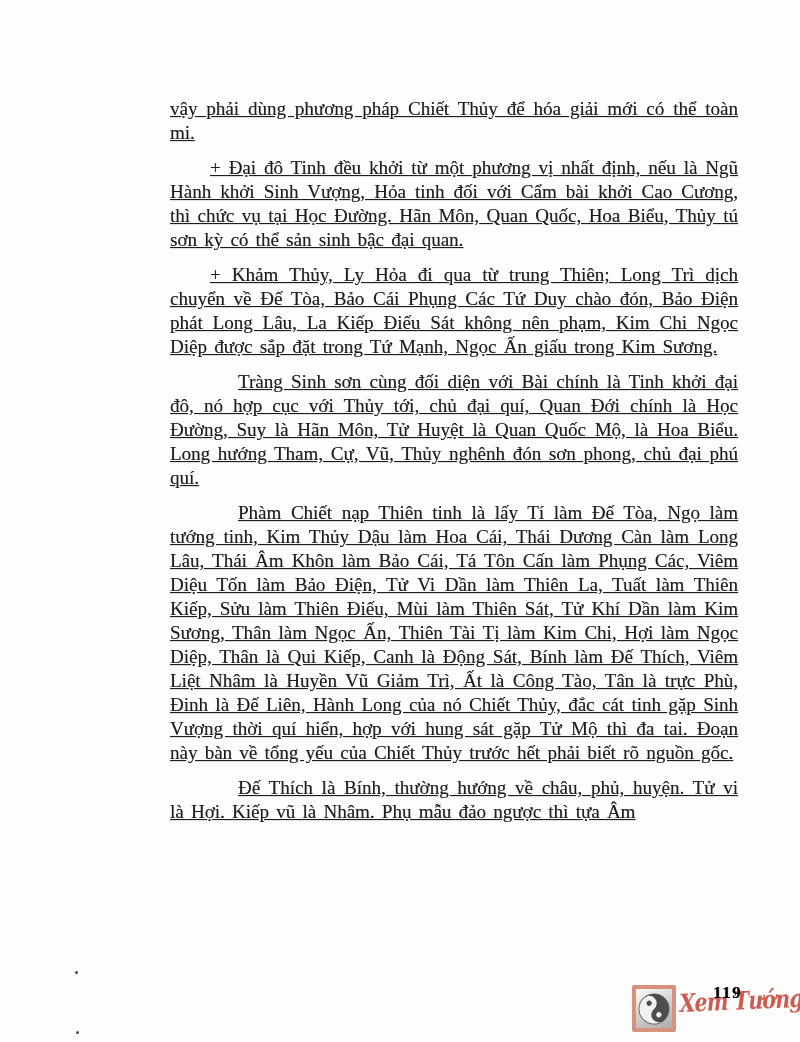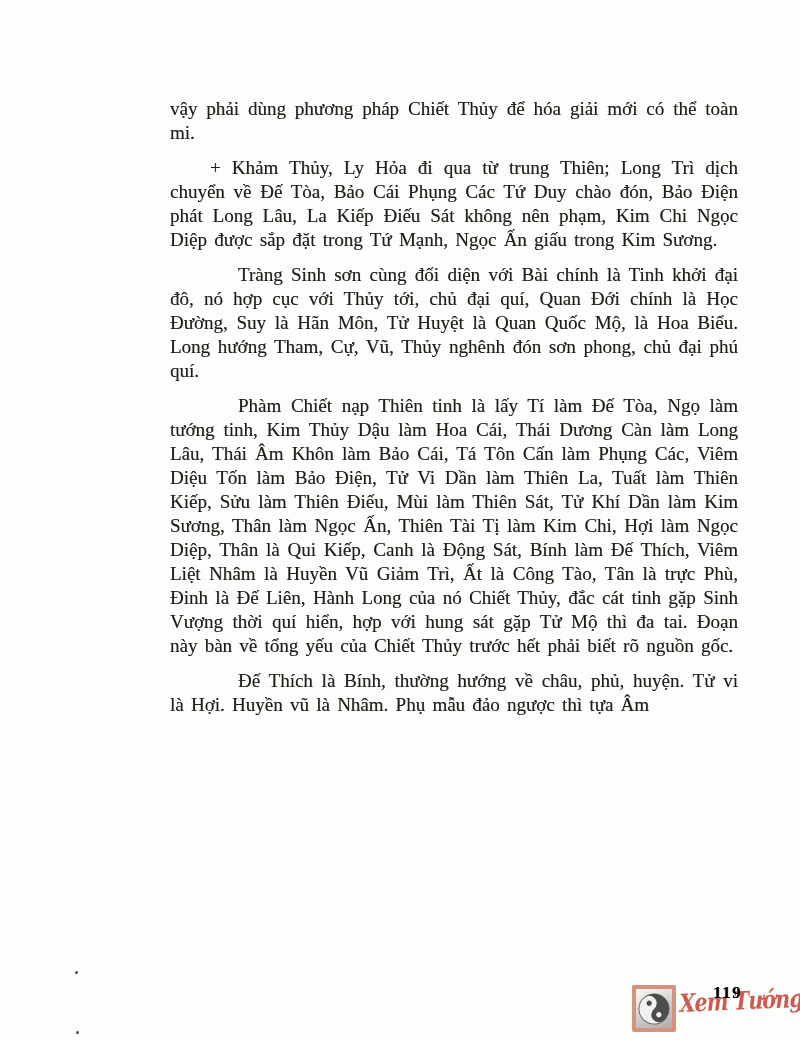--- a/index.html
+++ b/index.html
@@ -25,20 +25,21 @@
     width: 572px;
     color: #1f1d1a;
     font-size: 19px;
     line-height: 24px;
     text-align: justify;
     word-spacing: 2.5px;
   }
   .para {
     margin: 0 4px 11px 0;
     text-shadow: 0.3px 0.3px 0.4px rgba(25,25,25,0.45);
+    text-decoration: underline;
   }
   .para:last-child { margin-bottom: 0; }
   .indent-plus { text-indent: 40px; }
   .indent-wide { text-indent: 68px; }
 
   .speck {
     position: absolute;
     width: 3px;
     height: 3px;
     background: #4c4c4c;
@@ -96,24 +97,25 @@
     text-shadow: 0.4px 0.4px 0 rgba(0,0,0,0.6);
   }
 </style>
 </head>
 <body>
 
 <div class="page">
 
   <main class="text-block">
     <p class="para">vậy phải dùng phương pháp Chiết Thủy để hóa giải mới có thể toàn mi.</p>
+    <p class="para indent-plus">+ Đại đô Tinh đều khởi từ một phương vị nhất định, nếu là Ngũ Hành khởi Sinh Vượng, Hỏa tinh đối với Cẩm bài khởi Cao Cương, thì chức vụ tại Học Đường. Hãn Môn, Quan Quốc, Hoa Biểu, Thủy tú sơn kỳ có thể sản sinh bậc đại quan.</p>
     <p class="para indent-plus">+ Khảm Thủy, Ly Hỏa đi qua từ trung Thiên; Long Trì dịch chuyển về Đế Tòa, Bảo Cái Phụng Các Tứ Duy chào đón, Bảo Điện phát Long Lâu, La Kiếp Điếu Sát không nên phạm, Kim Chi Ngọc Diệp được sắp đặt trong Tứ Mạnh, Ngọc Ấn giấu trong Kim Sương.</p>
     <p class="para indent-wide">Tràng Sinh sơn cùng đối diện với Bài chính là Tinh khởi đại đô, nó hợp cục với Thủy tới, chủ đại quí, Quan Đới chính là Học Đường, Suy là Hãn Môn, Tử Huyệt là Quan Quốc Mộ, là Hoa Biểu. Long hướng Tham, Cự, Vũ, Thủy nghênh đón sơn phong, chủ đại phú quí.</p>
     <p class="para indent-wide">Phàm Chiết nạp Thiên tinh là lấy Tí làm Đế Tòa, Ngọ làm tướng tinh, Kim Thủy Dậu làm Hoa Cái, Thái Dương Càn làm Long Lâu, Thái Âm Khôn làm Bảo Cái, Tá Tôn Cấn làm Phụng Các, Viêm Diệu Tốn làm Bảo Điện, Tử Vi Dần làm Thiên La, Tuất làm Thiên Kiếp, Sửu làm Thiên Điếu, Mùi làm Thiên Sát, Tử Khí Dần làm Kim Sương, Thân làm Ngọc Ấn, Thiên Tài Tị làm Kim Chi, Hợi làm Ngọc Diệp, Thân là Qui Kiếp, Canh là Động Sát, Bính làm Đế Thích, Viêm Liệt Nhâm là Huyền Vũ Giảm Trì, Ất là Công Tào, Tân là trực Phù, Đinh là Đế Liên, Hành Long của nó Chiết Thủy, đắc cát tinh gặp Sinh Vượng thời quí hiển, hợp với hung sát gặp Tử Mộ thì đa tai. Đoạn này bàn về tổng yếu của Chiết Thủy trước hết phải biết rõ nguồn gốc.</p>
-    <p class="para indent-wide">Đế Thích là Bính, thường hướng về châu, phủ, huyện. Tử vi là Hợi. Huyền vũ là Nhâm. Phụ mẫu đảo ngược thì tựa Âm</p>
+    <p class="para indent-wide">Đế Thích là Bính, thường hướng về châu, phủ, huyện. Tử vi là Hợi. Kiếp vũ là Nhâm. Phụ mẫu đảo ngược thì tựa Âm</p>
   </main>
 
   <div class="speck speck-1"></div>
   <div class="speck speck-2"></div>
 
   <div class="watermark">
     <span class="wm-icon">
       <svg width="32" height="32" viewBox="0 0 100 100" aria-hidden="true">
         <circle cx="50" cy="50" r="47" fill="#f2f1ef" stroke="#6b6b6b" stroke-width="3"></circle>
         <path d="M50 3 a47 47 0 0 1 0 94 a23.5 23.5 0 0 1 0 -47 a23.5 23.5 0 0 0 0 -47 Z" fill="#4d4d4d"></path>

